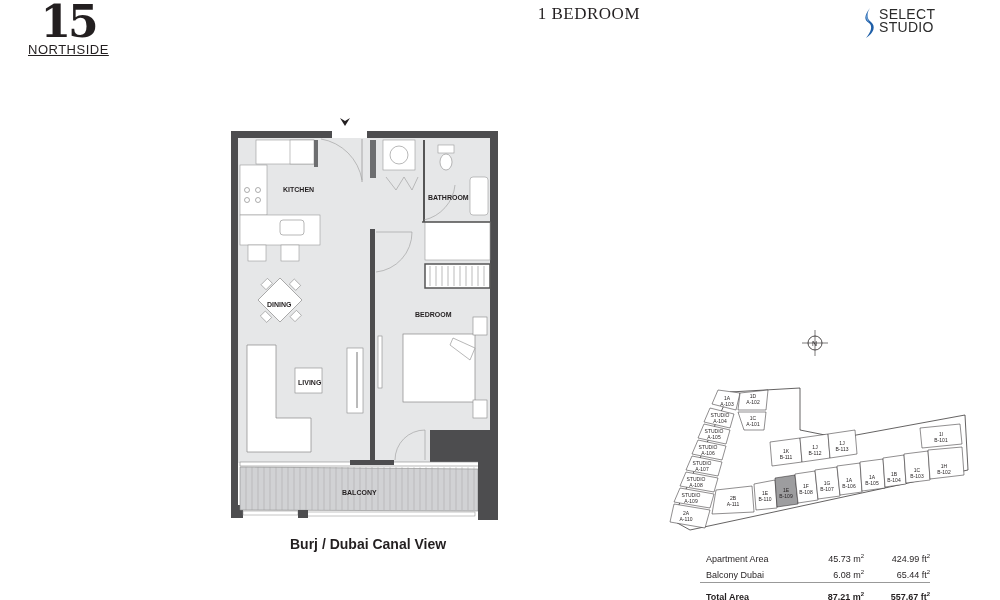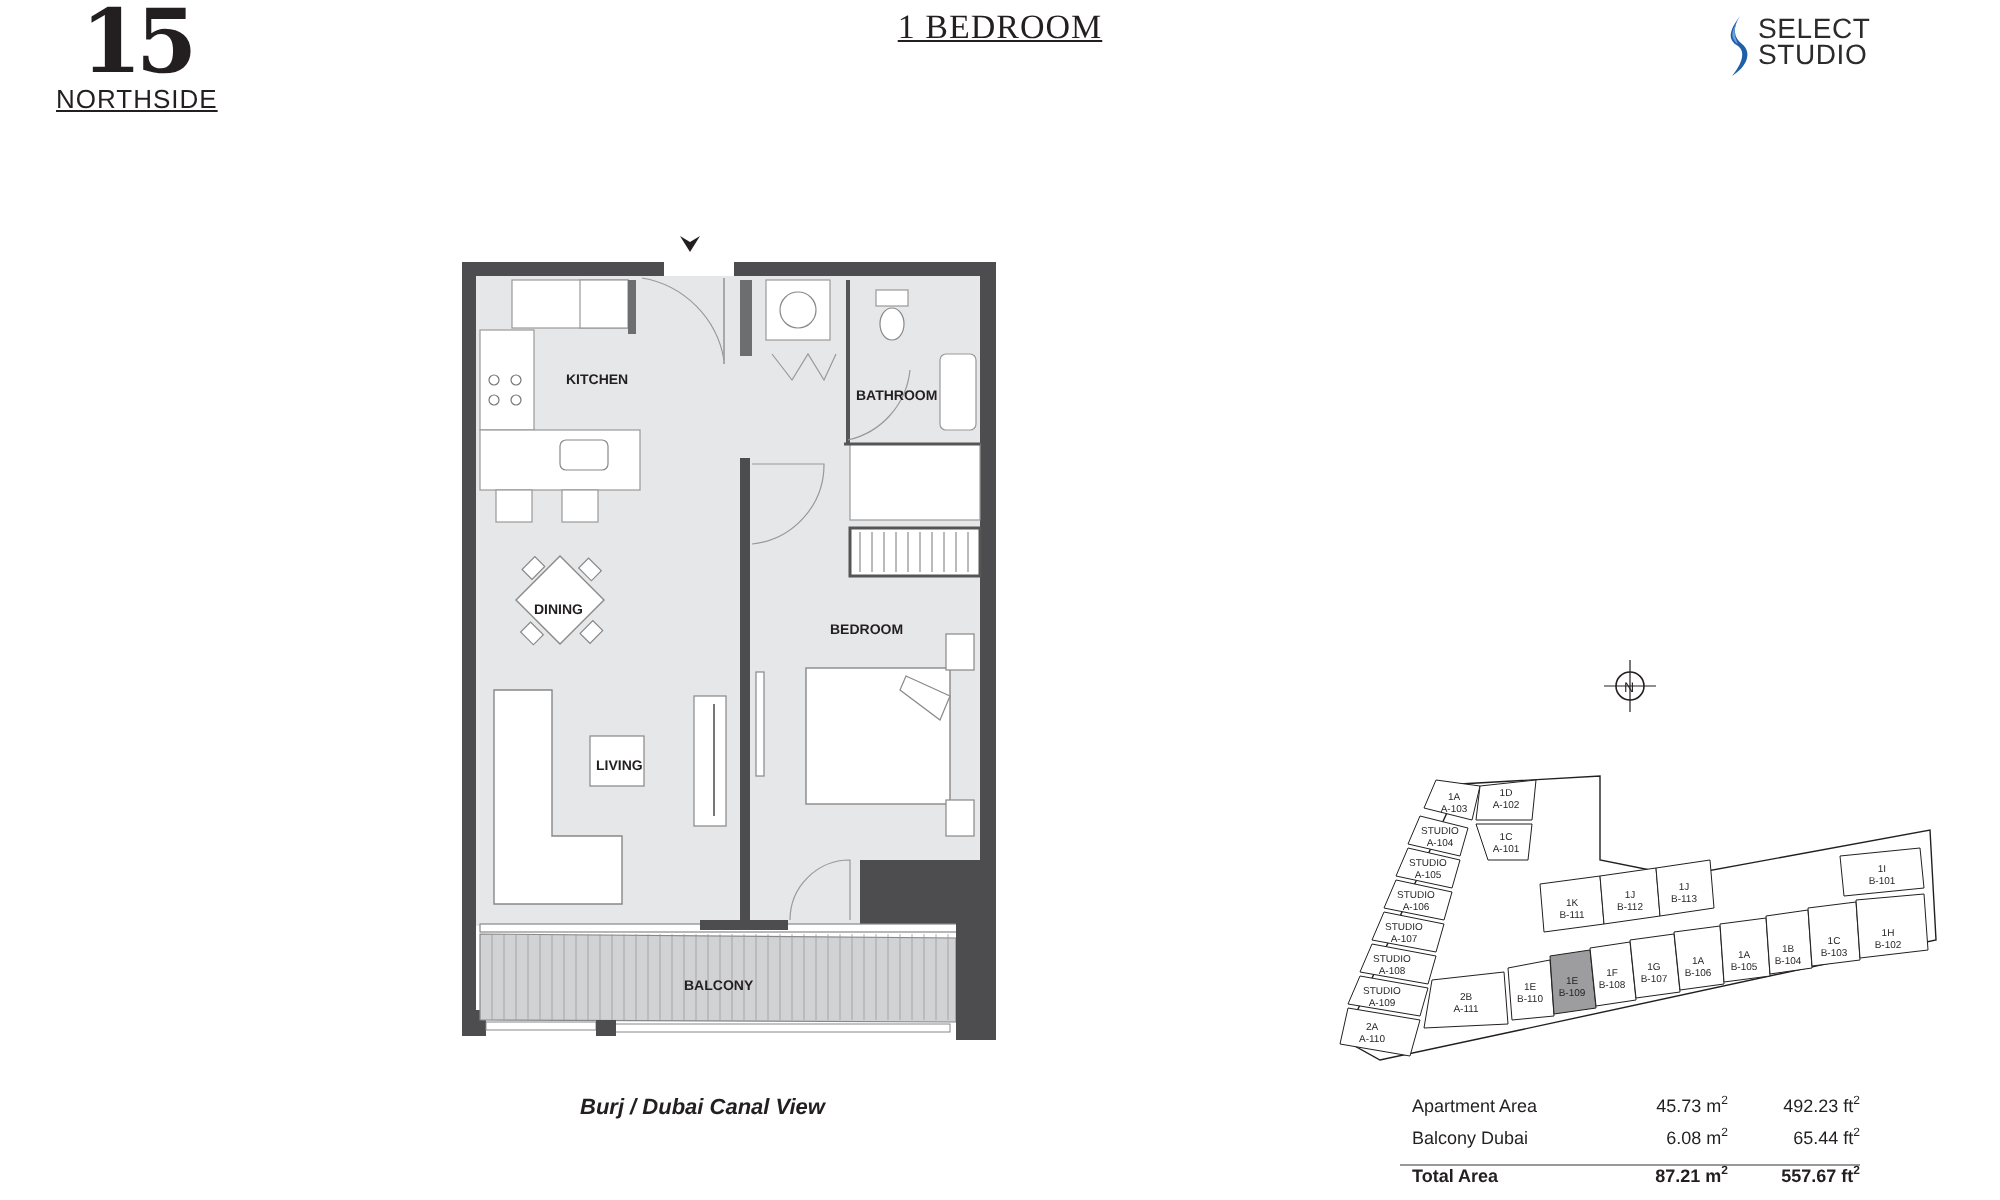--- a/index.html
+++ b/index.html
@@ -1,29 +1,29 @@
 <!DOCTYPE html>
 <html><head>
 <meta charset="utf-8">
 <style>
   html,body{margin:0;padding:0;background:#ffffff;}
   body{width:1000px;height:600px;position:relative;overflow:hidden;font-family:"Liberation Sans",sans-serif;color:#231f20;}
   .logo-left{position:absolute;left:28px;top:2px;width:80px;text-align:center;}
   .logo-num{font-family:"DejaVu Serif",serif;font-size:44px;font-weight:bold;line-height:40px;letter-spacing:-3px;color:#231f20;}
   .logo-sub{font-size:13px;letter-spacing:0.5px;color:#231f20;margin-top:0px;text-decoration:underline;}
-  .header{position:absolute;left:360px;top:4px;width:280px;text-align:center;font-family:"Liberation Serif",serif;text-decoration:underline;}
+  .header{position:absolute;left:360px;top:4px;width:280px;text-align:right;font-family:"Liberation Serif",serif;}
   .header .title{font-size:17px;letter-spacing:0.5px;}
   .header .sub{font-size:14px;margin-top:5px;word-spacing:2px;}
   .header .sep{margin:0 14px;}
   .logo-right{position:absolute;left:862px;top:8px;display:flex;}
   .logo-right .words{font-size:14px;line-height:13px;color:#2b2b2b;letter-spacing:0.3px;margin-left:3px;}
   .plan{position:absolute;left:0;top:0;}
-  .view-caption{position:absolute;left:290px;top:548px;font-size:11px;font-weight:bold;font-style:italic;}
+  .view-caption{position:absolute;left:290px;top:536px;font-size:14px;font-weight:bold;}
   .areas{position:absolute;left:700px;top:548px;width:230px;font-size:9px;}
-  .areas .row{display:flex;height:16px;align-items:flex-start;}
+  .areas .row{display:flex;height:16px;align-items:flex-end;}
   .areas .c1{width:100px;padding-left:6px;}
   .areas .c2{width:58px;text-align:right;}
   .areas .c3{width:66px;text-align:right;}
   .areas .total{border-top:1px solid #999;font-weight:bold;height:19px;margin-top:2px;}
   sup{font-size:6px;}
 </style>
 </head>
 <body>
 
 <div class="logo-left">
@@ -286,21 +286,21 @@
     </g>
   </g>
 </svg>
 
 <div class="view-caption">Burj / Dubai Canal View</div>
 
 <div class="areas">
   <div class="row">
     <span class="c1">Apartment Area</span>
     <span class="c2"><span>45.73 m</span><sup>2</sup></span>
-    <span class="c3"><span>492.23 ft</span><sup>2</sup></span>
+    <span class="c3"><span>424.99 ft</span><sup>2</sup></span>
   </div>
   <div class="row">
     <span class="c1">Balcony Dubai</span>
     <span class="c2"><span>6.08 m</span><sup>2</sup></span>
     <span class="c3"><span>65.44 ft</span><sup>2</sup></span>
   </div>
   <div class="row total">
     <span class="c1">Total Area</span>
     <span class="c2"><span>87.21 m</span><sup>2</sup></span>
     <span class="c3"><span>557.67 ft</span><sup>2</sup></span>

